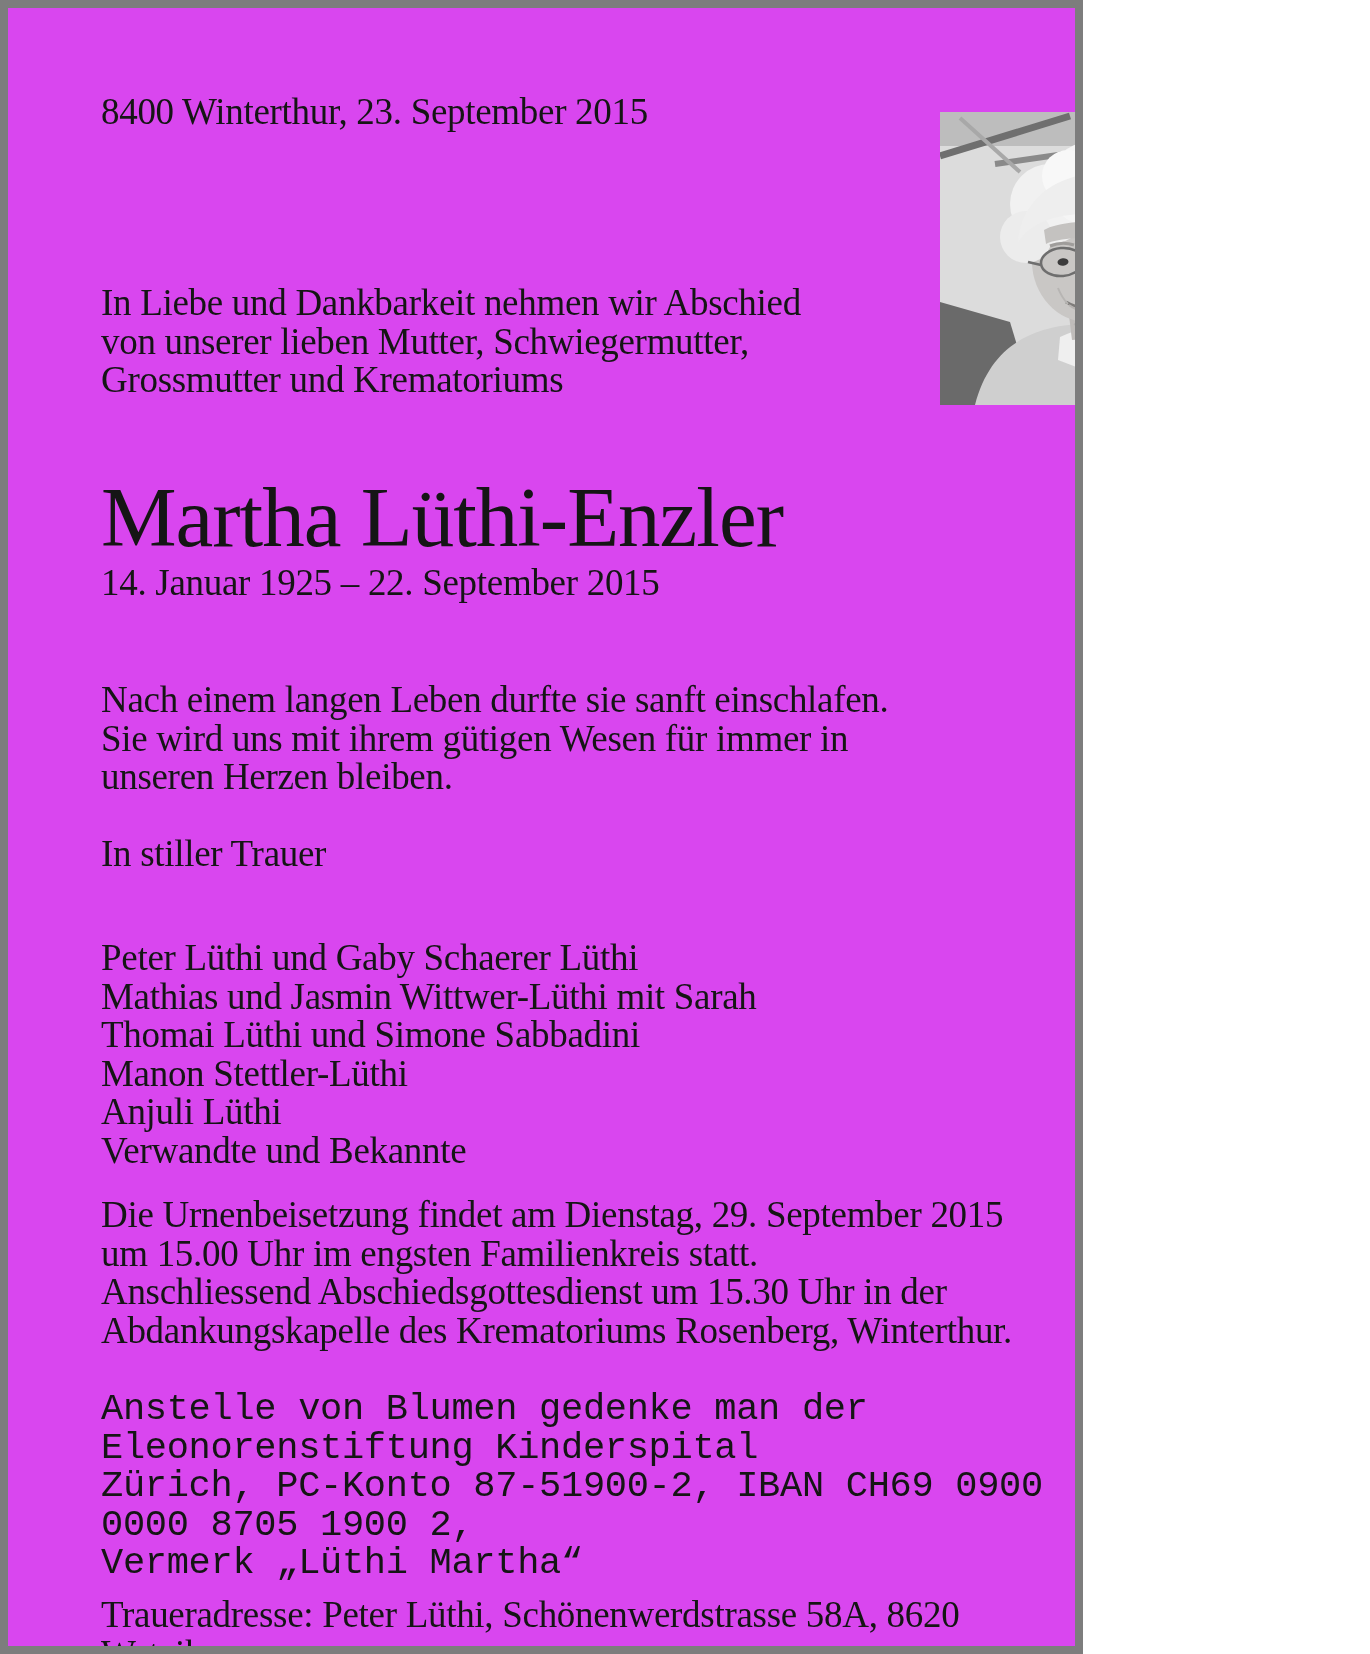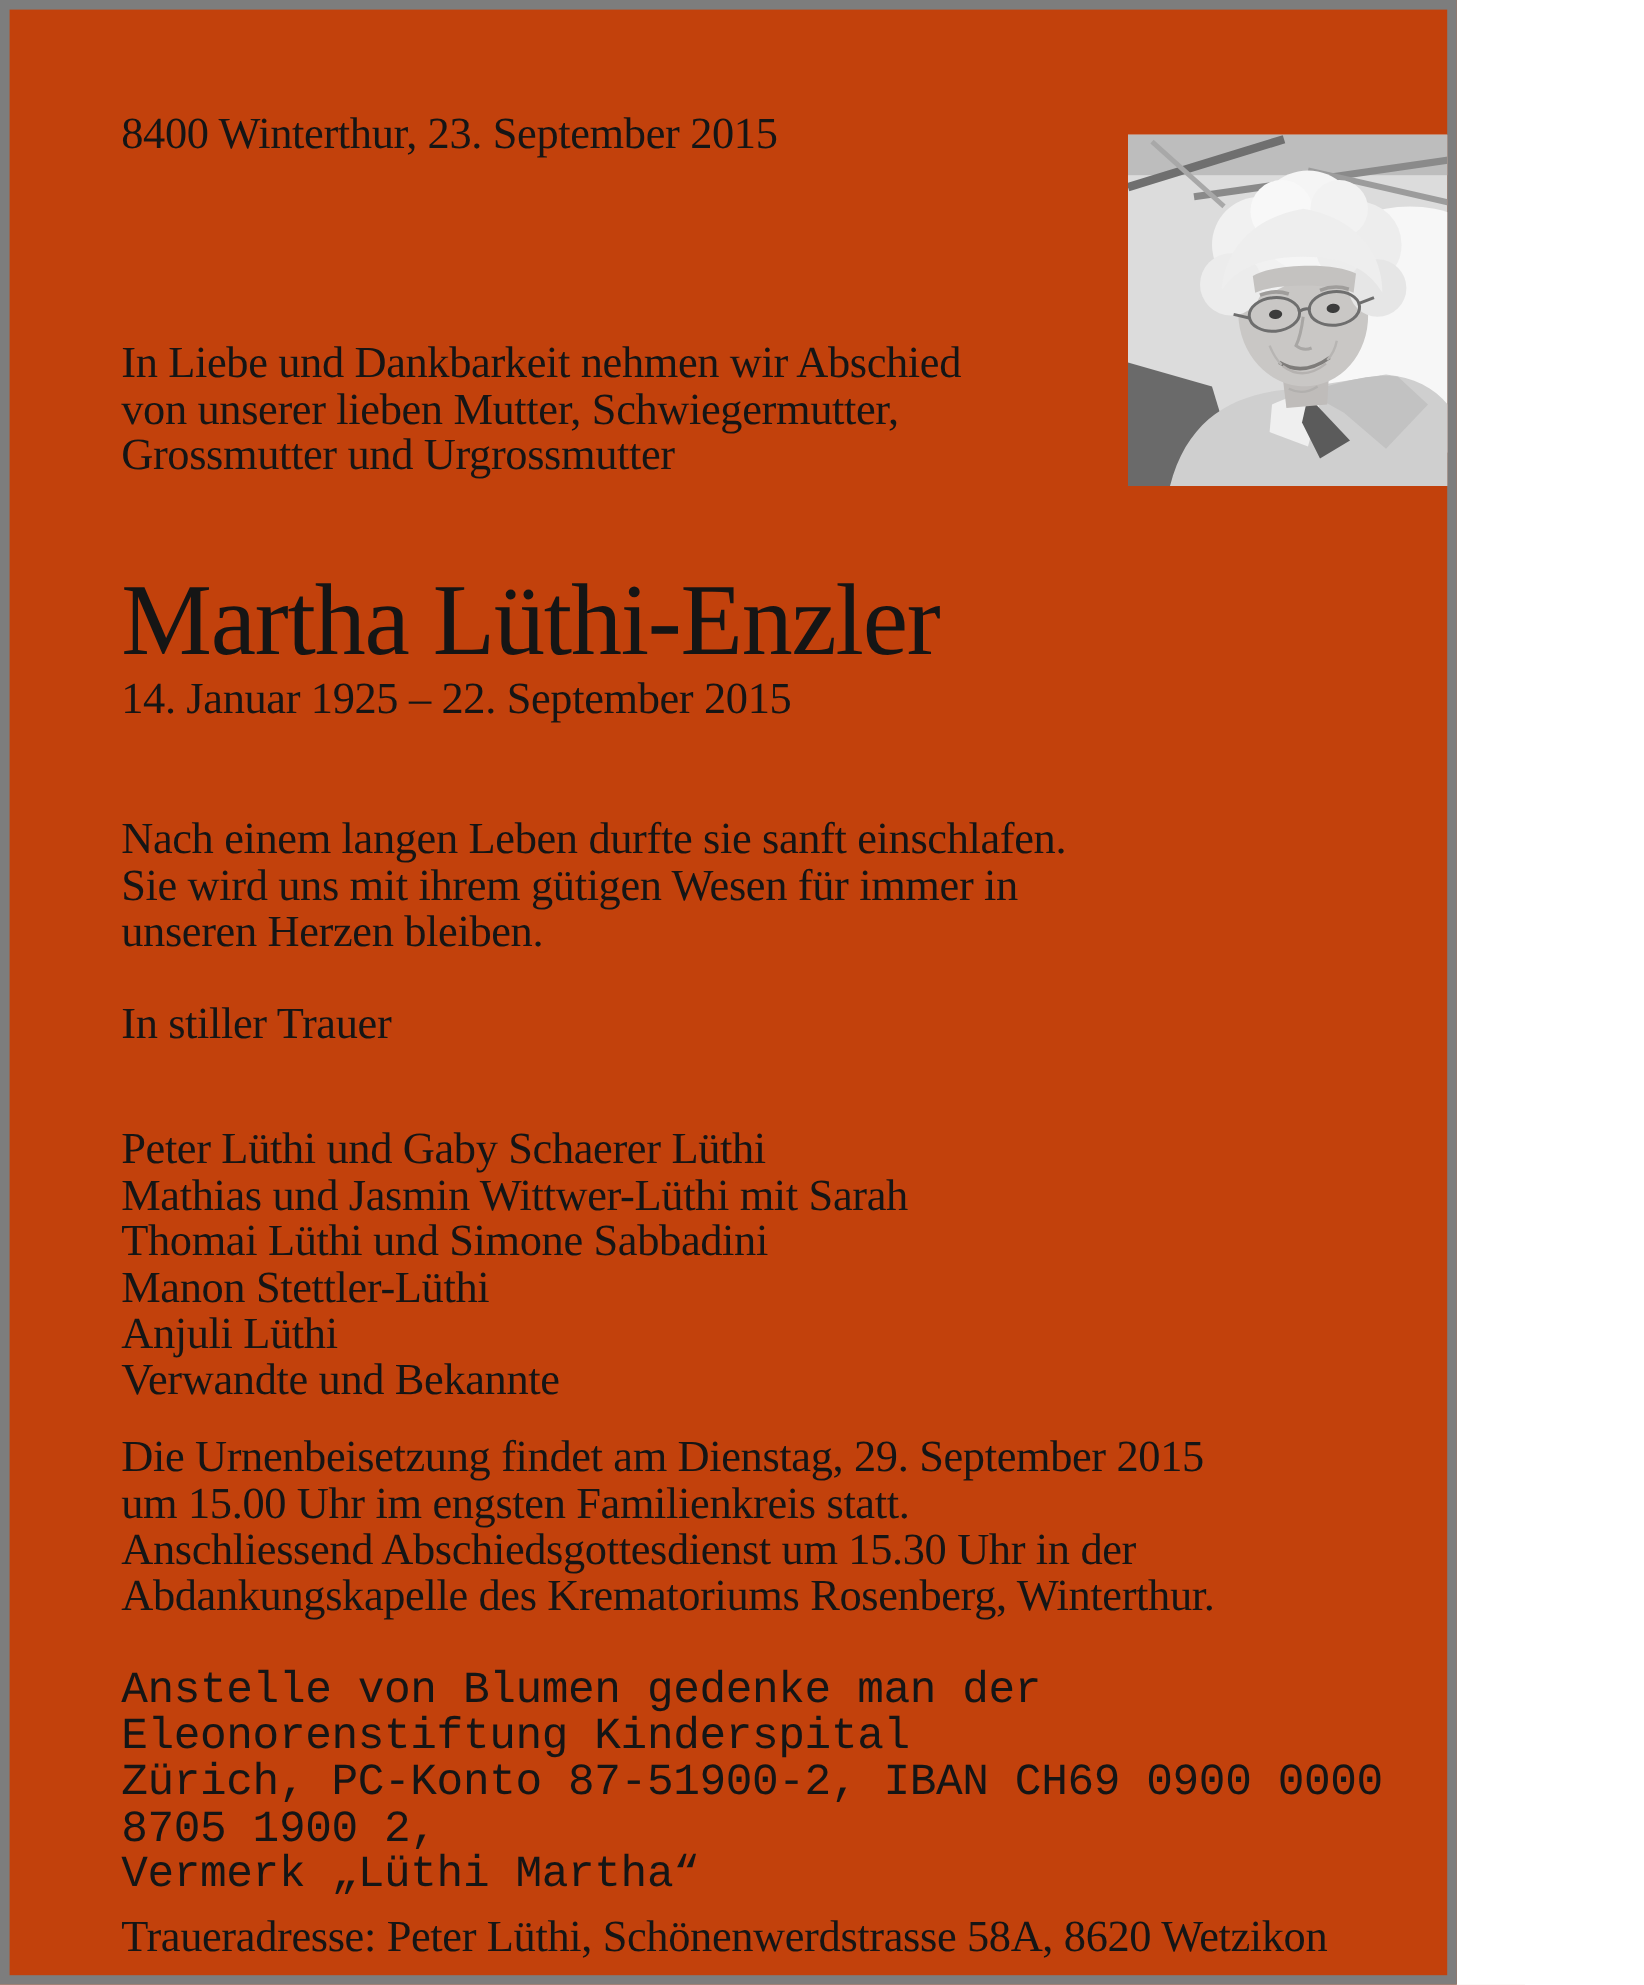--- a/index.html
+++ b/index.html
@@ -2,23 +2,23 @@
 <html><head>
 <meta charset="utf-8">
 <style>
   html, body {
     margin: 0;
     padding: 0;
     background: #ffffff;
   }
   .page {
     position: relative;
-    width: 1214px;
+    width: 1083px;
     height: 1654px;
-    background: #c2410c;
+    background: #d946ef;
     border: 8px solid #7d7d7d;
     box-sizing: border-box;
     overflow: hidden;
     font-family: "Liberation Serif", "DejaVu Serif", serif;
     color: #151515;
   }
   .txt {
     position: absolute;
     left: 93px;
     font-size: 37px;
@@ -111,21 +111,21 @@
     <path d="M129 193 Q146 206 165 191" stroke="#b5b2b0" stroke-width="2" fill="none"></path>
 
     <path d="M118 176 Q122 186 128 192" stroke="#b7b5b3" stroke-width="2" fill="none"></path>
     <path d="M174 172 Q172 182 166 188" stroke="#b7b5b3" stroke-width="2" fill="none"></path>
 
     <path d="M134 212 Q146 218 158 210" stroke="#b2b0ae" stroke-width="2" fill="none"></path>
   </svg>
 
   <div class="txt intro">In Liebe und Dankbarkeit nehmen wir Abschied
 von unserer lieben Mutter, Schwiegermutter,
-Grossmutter und Urgrossmutter</div>
+Grossmutter und Krematoriums</div>
 
   <div class="txt deceased-name">Martha Lüthi-Enzler</div>
 
   <div class="txt life-dates">14. Januar 1925 – 22. September 2015</div>
 
   <div class="txt eulogy">Nach einem langen Leben durfte sie sanft einschlafen.
 Sie wird uns mit ihrem gütigen Wesen für immer in
 unseren Herzen bleiben.</div>
 
   <div class="txt mourning-lbl">In stiller Trauer</div>

